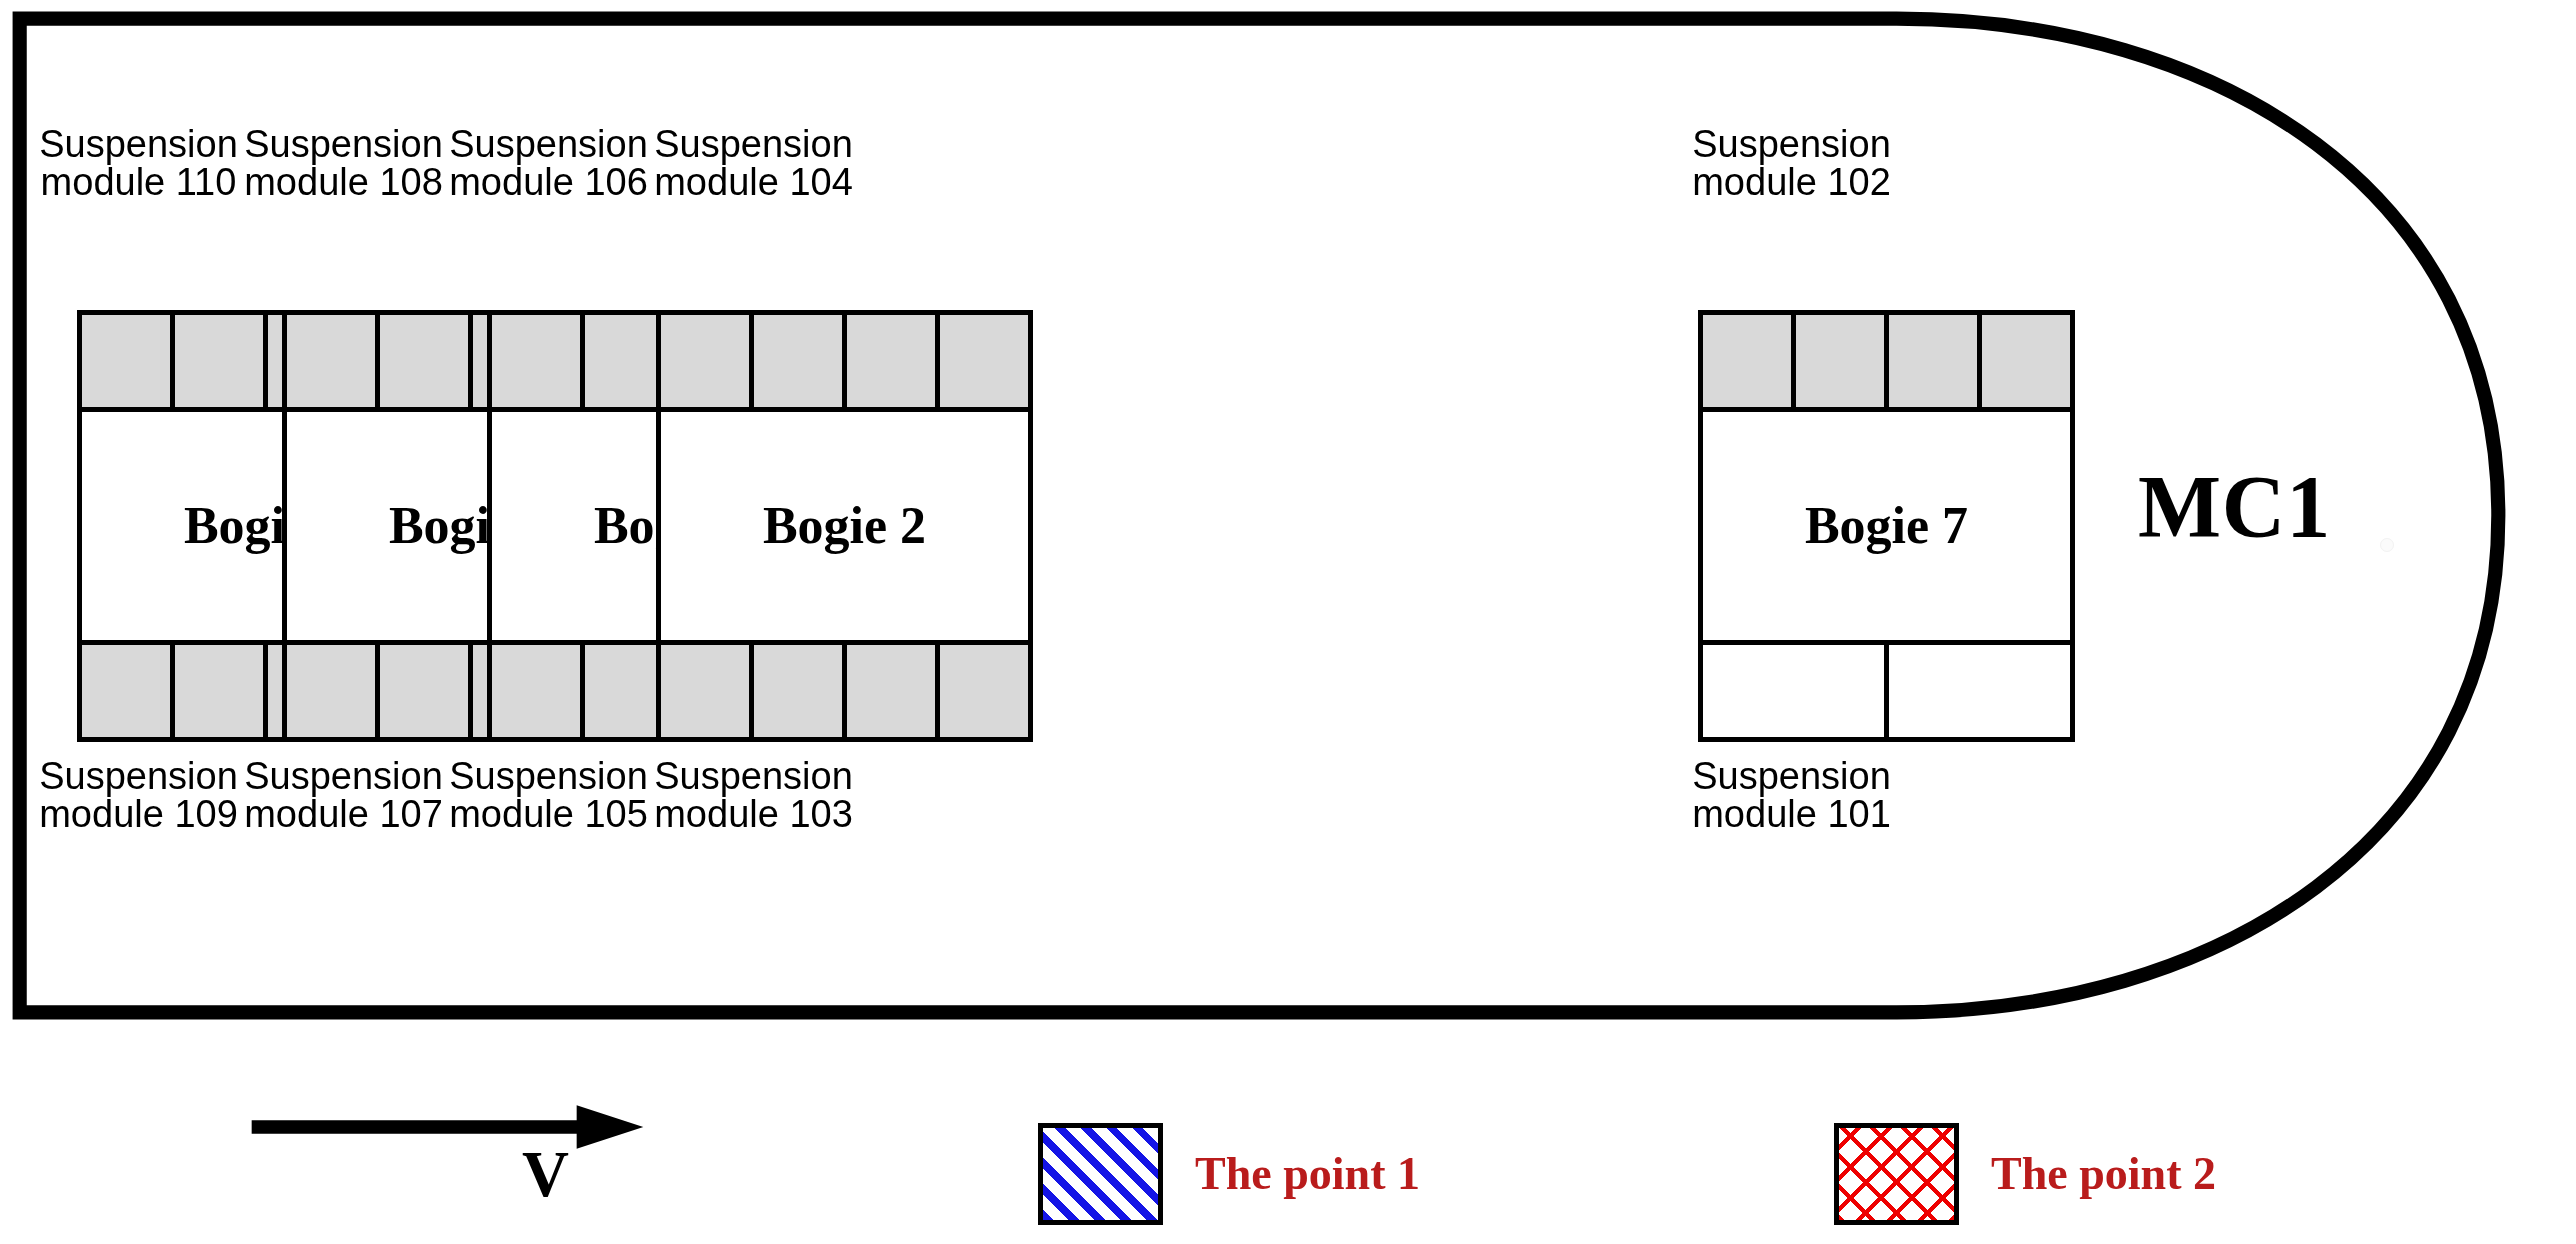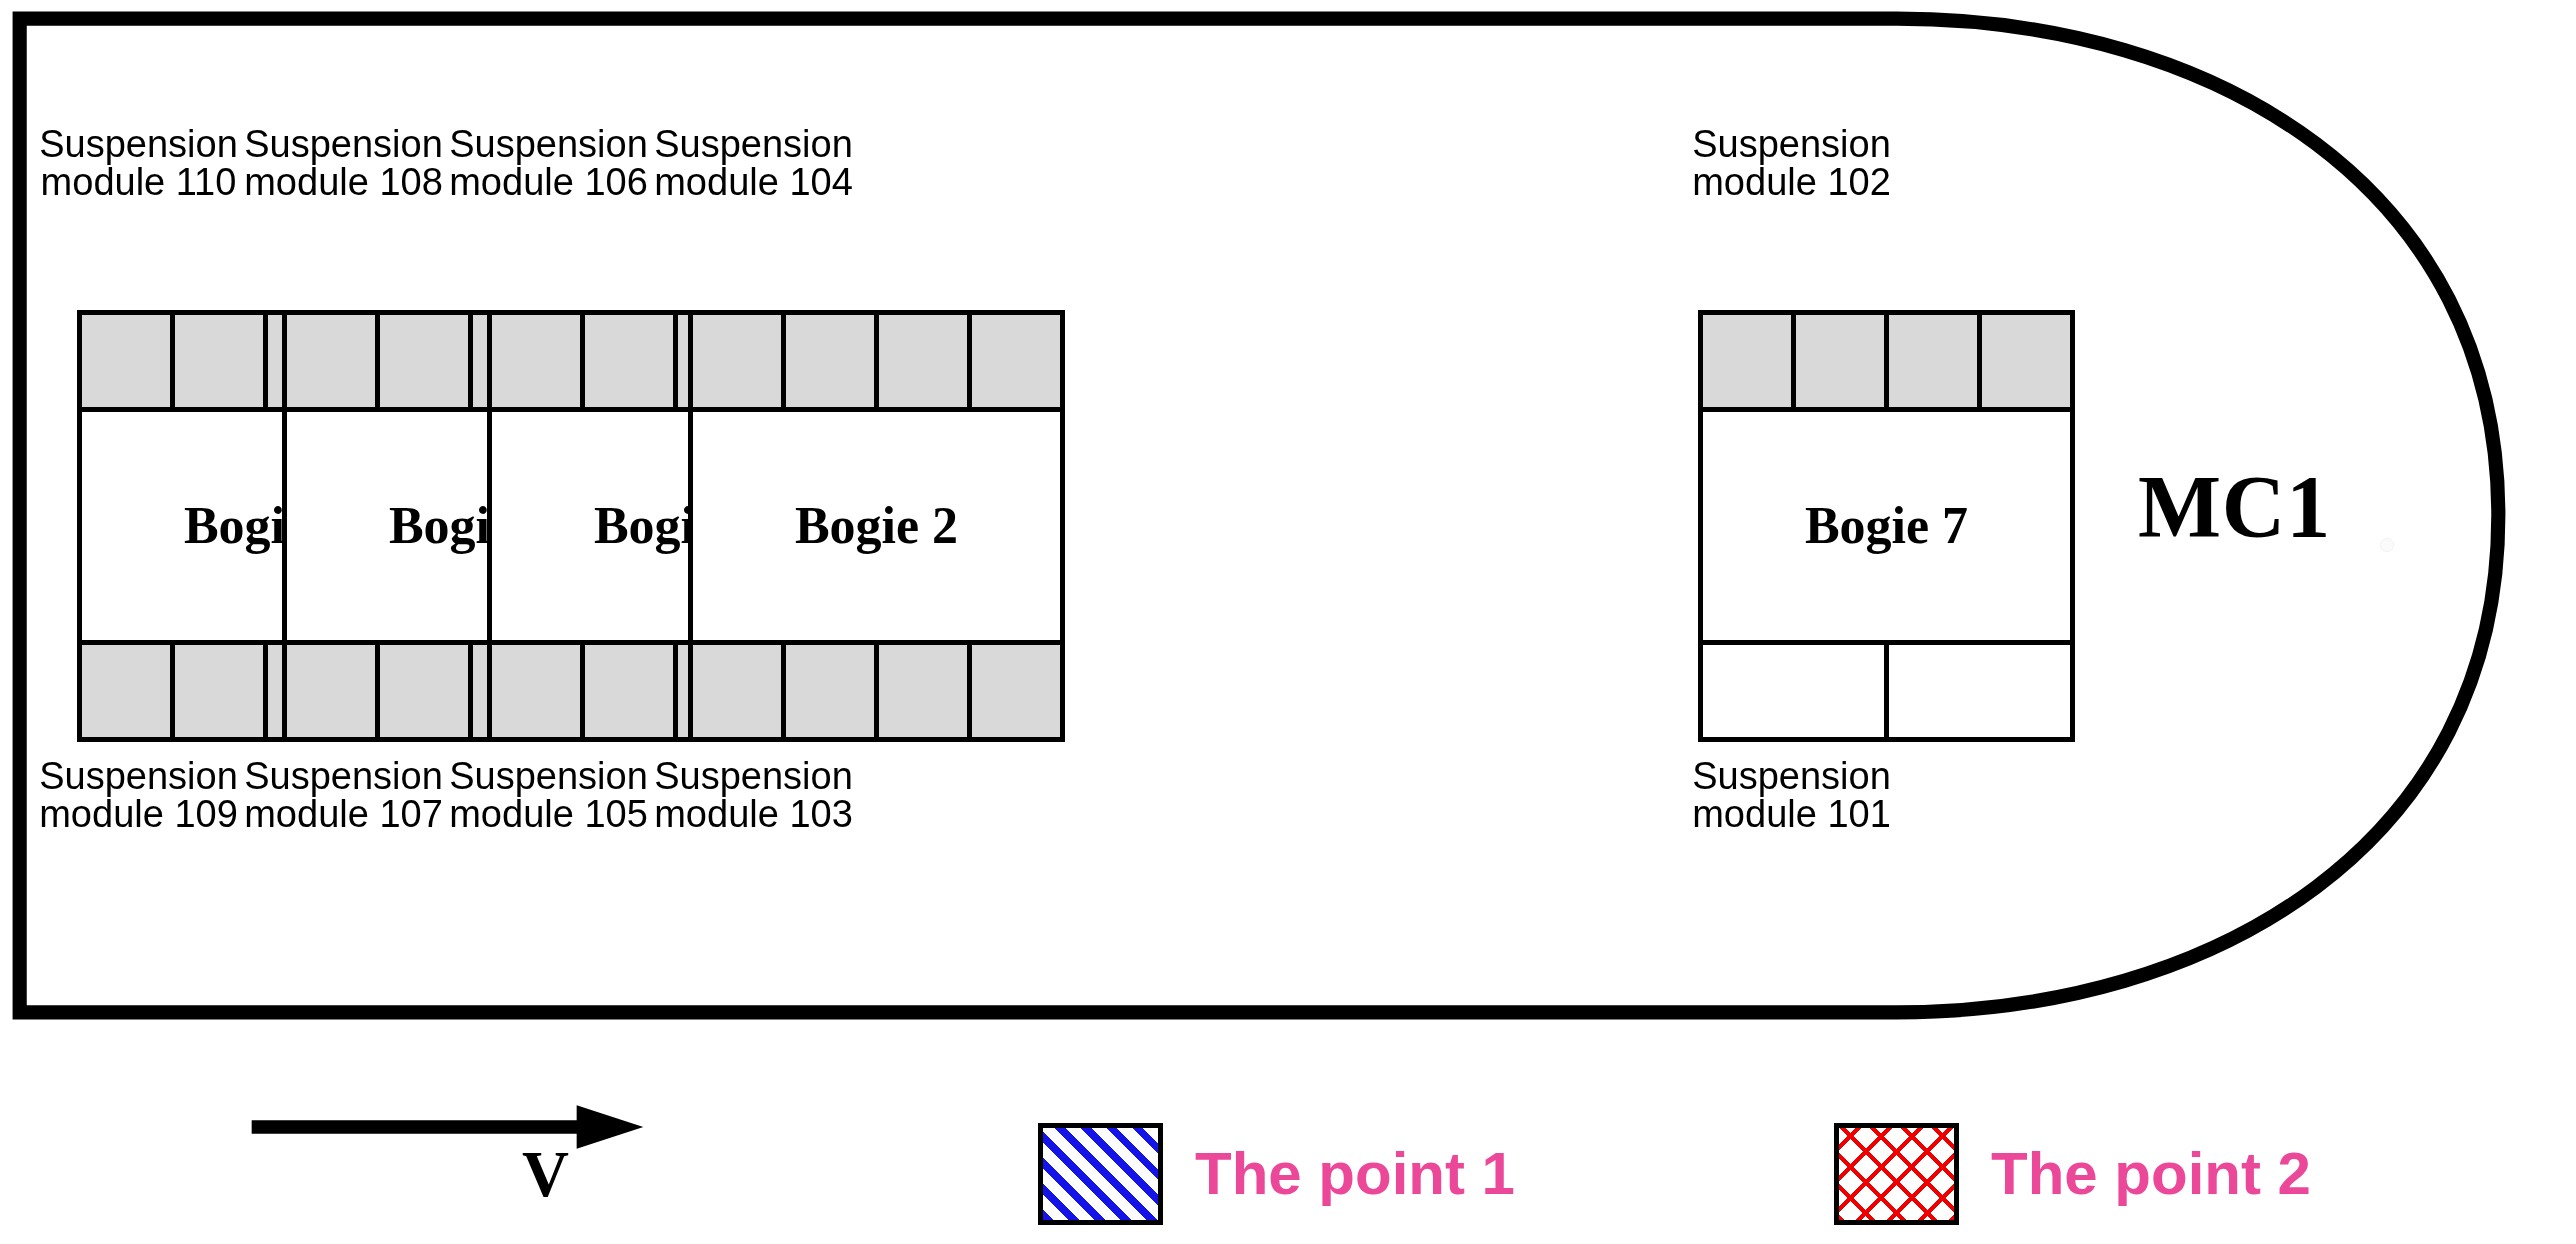--- a/index.html
+++ b/index.html
@@ -164,24 +164,24 @@
     display: flex;
     align-items: center;
     gap: 32px;
   }
   .legend-swatch {
     width: 125px;
     height: 102px;
     border: 5.8px solid #000000;
   }
   .legend-text {
-    font-family: Liberation Sans, sans-serif;
+    font-family: Liberation Serif, serif;
     font-weight: 700;
-    font-size: 60px;
-    color: #ec4899;
+    font-size: 46px;
+    color: #b91c1c;
     line-height: 1;
     white-space: nowrap;
   }
   #legend-point-1 { left: 1038px; }
   #legend-point-2 { left: 1834px; }
 </style>
 </head>
 <body>
 
 <div id="stage">
@@ -262,21 +262,21 @@
         <div class="susp-cell"></div>
         <div class="susp-cell"></div>
       </div>
     </div>
   </div>
   <div class="susp-caption bottom" style="left:357px;">Suspension
 module 105</div>
 
   <div class="susp-caption top" style="left:562px;">Suspension
 module 104</div>
-  <div class="bogie-group" style="left:688px;">
+  <div class="bogie-group" style="left:656px;">
     <div class="bogie-box">
       <div class="susp-row top">
         <div class="susp-cell"></div>
         <div class="susp-cell"></div>
         <div class="susp-cell"></div>
         <div class="susp-cell"></div>
       </div>
       <div class="bogie-mid">
         <span class="bogie-name">Bogie 2</span>
       </div>

